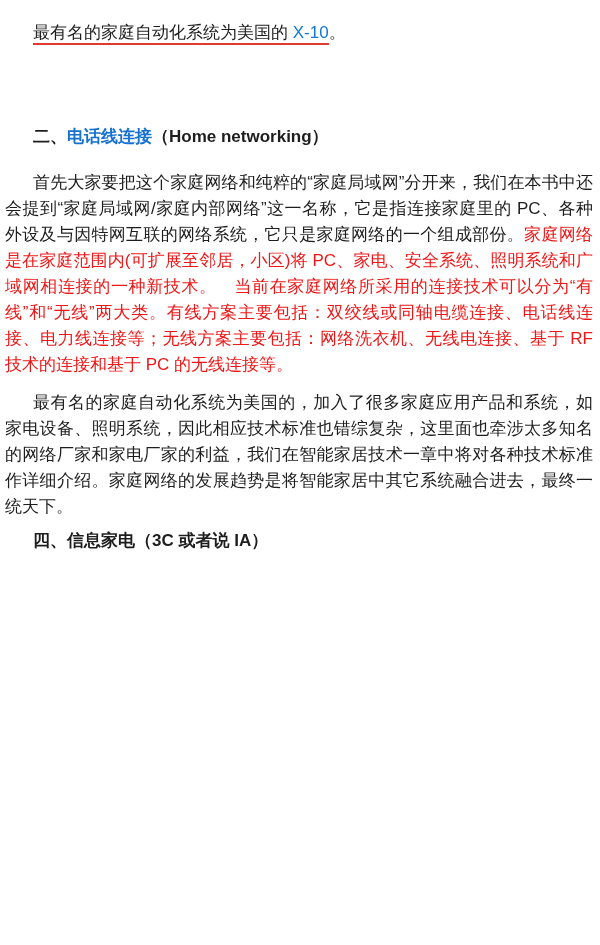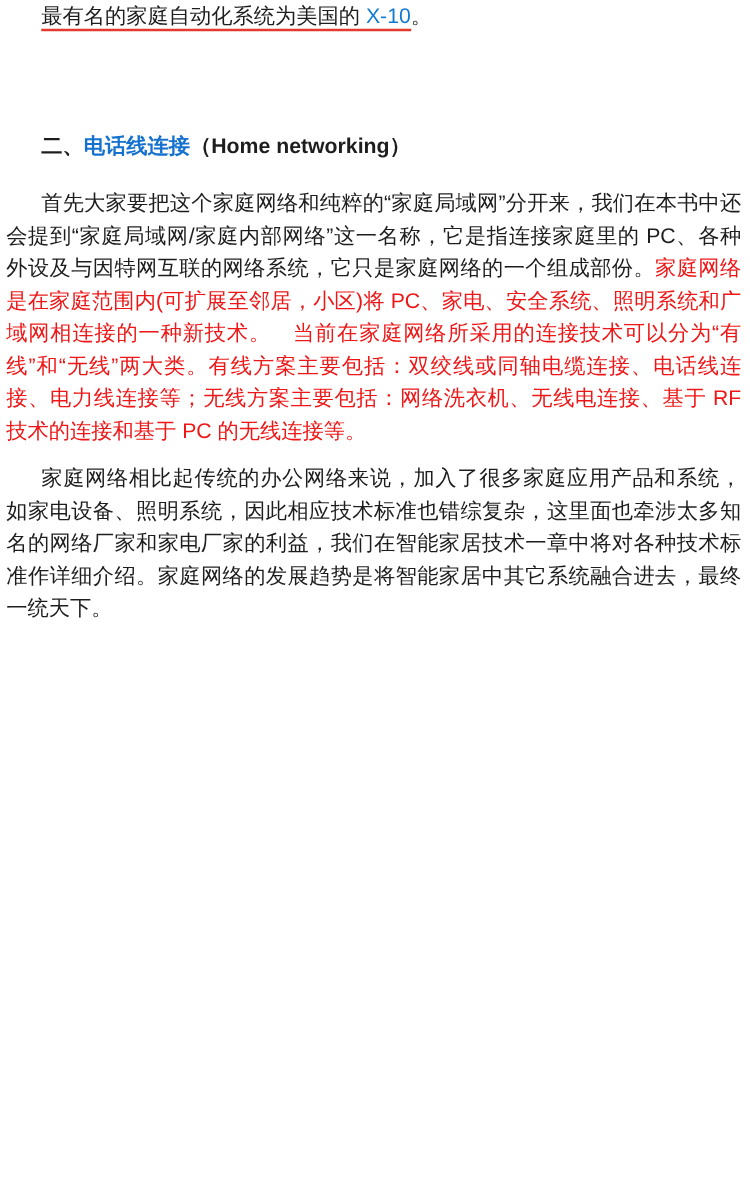--- a/index.html
+++ b/index.html
@@ -1,21 +1,21 @@
 <!DOCTYPE html>
 <html style="--body: #1d1d1d; --red: #ee1616; --hblue: #1571cf; --link: #0f79d6; --ul: #e23b2e;"><head>
 <meta charset="utf-8">
 <style>
   html,body{margin:0;padding:0;}
   body{
     width:600px;height:945px;overflow:hidden;background:#ffffff;
     font-family:"Liberation Sans","DejaVu Sans",sans-serif;
   }
   .page{
-    padding:0 7px 0 5px;
+    padding:20px 7px 0 5px;
     font-size:17px;line-height:26px;color:var(--body,#1d1d1d);
     text-align:justify;
   }
   p,h2,h3{margin:0;font-size:17px;line-height:26px;text-indent:28px;font-weight:normal;}
   h2,h3{font-weight:bold;}
   #heading-2{margin-top:78px;}
   #para-2-1{margin-top:20px;}
   #para-2-2{margin-top:12px;}
   #heading-3{margin-top:18px;}
   #para-3-1{margin-top:18px;}
@@ -30,19 +30,20 @@
 <body>
 
 <div class="page">
 
   <p id="para-intro"><span class="ul-red"><span>最有名的家庭自动化系统为美国的 </span><a class="link">X-10</a></span><span>。</span></p>
 
   <h2 id="heading-2"><span>二、</span><span class="heading-blue">电话线连接</span><span>（Home networking）</span></h2>
 
   <p id="para-2-1"><span>首先大家要把这个家庭网络和纯粹的“家庭局域网”分开来，我们在本书中还会提到“家庭局域网/家庭内部网络”这一名称，它是指连接家庭里的 PC、各种外设及与因特网互联的网络系统，它只是家庭网络的一个组成部份。</span><span class="red">家庭网络是在家庭范围内(可扩展至邻居，小区)将 PC、家电、安全系统、照明系统和广域网相连接的一种新技术。　当前在家庭网络所采用的连接技术可以分为“有线”和“无线”两大类。有线方案主要包括：双绞线或同轴电缆连接、电话线连接、电力线连接等；无线方案主要包括：网络洗衣机、无线电连接、基于 RF 技术的连接和基于 PC 的无线连接等。</span></p>
 
-  <p id="para-2-2">家庭网络相比起传统的办公网络来说，加入了很多家庭应用产品和系统，如家电设备、照明系统，因此相应技术标准也错综复杂，这里面也牵涉太多知名的网络厂家和家电厂家的利益，我们在智能家居技术一章中将对各种技术标准作详细介绍。家庭网络的发展趋势是将智能家居中其它系统融合进去，最终一统天下。</p>
+  <p id="para-2-2">最有名的家庭自动化系统为美国的，加入了很多家庭应用产品和系统，如家电设备、照明系统，因此相应技术标准也错综复杂，这里面也牵涉太多知名的网络厂家和家电厂家的利益，我们在智能家居技术一章中将对各种技术标准作详细介绍。家庭网络的发展趋势是将智能家居中其它系统融合进去，最终一统天下。</p>
 
 
 
 
+  <h3 id="heading-4">四、信息家电（3C 或者说 IA）</h3>
 
 </div>
 
 </body></html>

